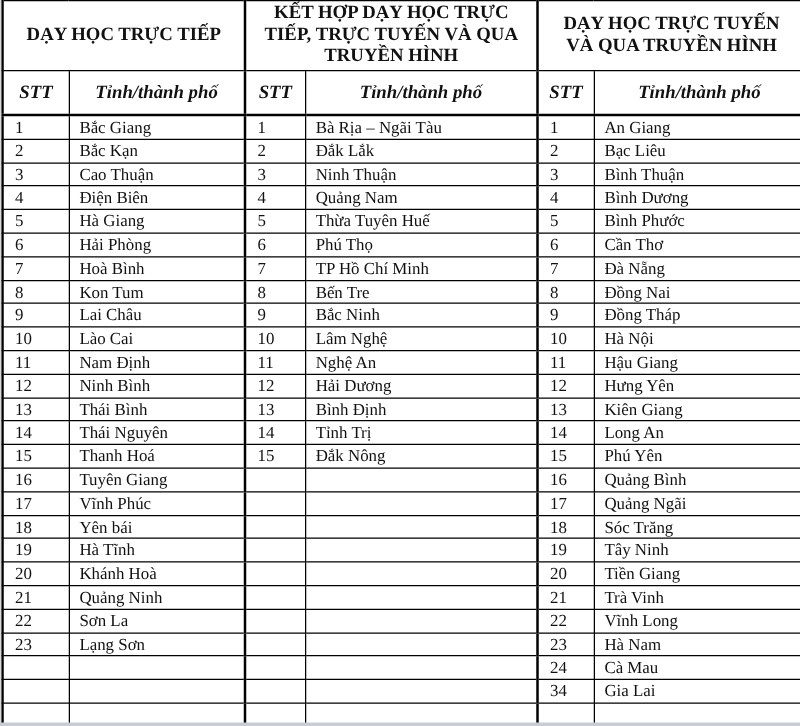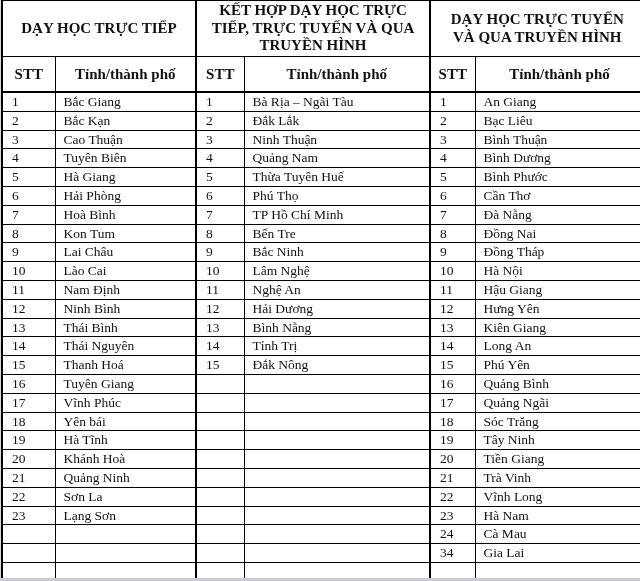--- a/index.html
+++ b/index.html
@@ -34,20 +34,21 @@
     white-space: pre-line;
     line-height: 1.18;
     padding: 1px 4px;
   }
   thead tr.column-header-row th {
     height: 34px;
     font-weight: bold;
     font-size: 15px;
     text-align: center;
     border-bottom-width: 2px;
+    font-style: italic;
   }
   tbody td {
     height: 17.8px;
     font-size: 13.5px;
     line-height: 17.8px;
     text-align: left;
   }
   tbody td.stt  { padding-left: 9px; }
   tbody td.prov { padding-left: 8px; }
   .left-edge {
@@ -113,21 +114,21 @@
       <tr>
         <td class="stt">3</td>
         <td class="prov">Cao Thuận</td>
         <td class="stt group-start">3</td>
         <td class="prov">Ninh Thuận</td>
         <td class="stt group-start">3</td>
         <td class="prov">Bình Thuận</td>
       </tr>
       <tr>
         <td class="stt">4</td>
-        <td class="prov">Tuyên Biên</td>
+        <td class="prov">Điện Biên</td>
         <td class="stt group-start">4</td>
         <td class="prov">Quảng Nam</td>
         <td class="stt group-start">4</td>
         <td class="prov">Bình Dương</td>
       </tr>
       <tr>
         <td class="stt">5</td>
         <td class="prov">Hà Giang</td>
         <td class="stt group-start">5</td>
         <td class="prov">Thừa Tuyên Huế</td>
@@ -187,21 +188,21 @@
         <td class="prov">Ninh Bình</td>
         <td class="stt group-start">12</td>
         <td class="prov">Hải Dương</td>
         <td class="stt group-start">12</td>
         <td class="prov">Hưng Yên</td>
       </tr>
       <tr>
         <td class="stt">13</td>
         <td class="prov">Thái Bình</td>
         <td class="stt group-start">13</td>
-        <td class="prov">Bình Nẵng</td>
+        <td class="prov">Bình Định</td>
         <td class="stt group-start">13</td>
         <td class="prov">Kiên Giang</td>
       </tr>
       <tr>
         <td class="stt">14</td>
         <td class="prov">Thái Nguyên</td>
         <td class="stt group-start">14</td>
         <td class="prov">Tỉnh Trị</td>
         <td class="stt group-start">14</td>
         <td class="prov">Long An</td>

